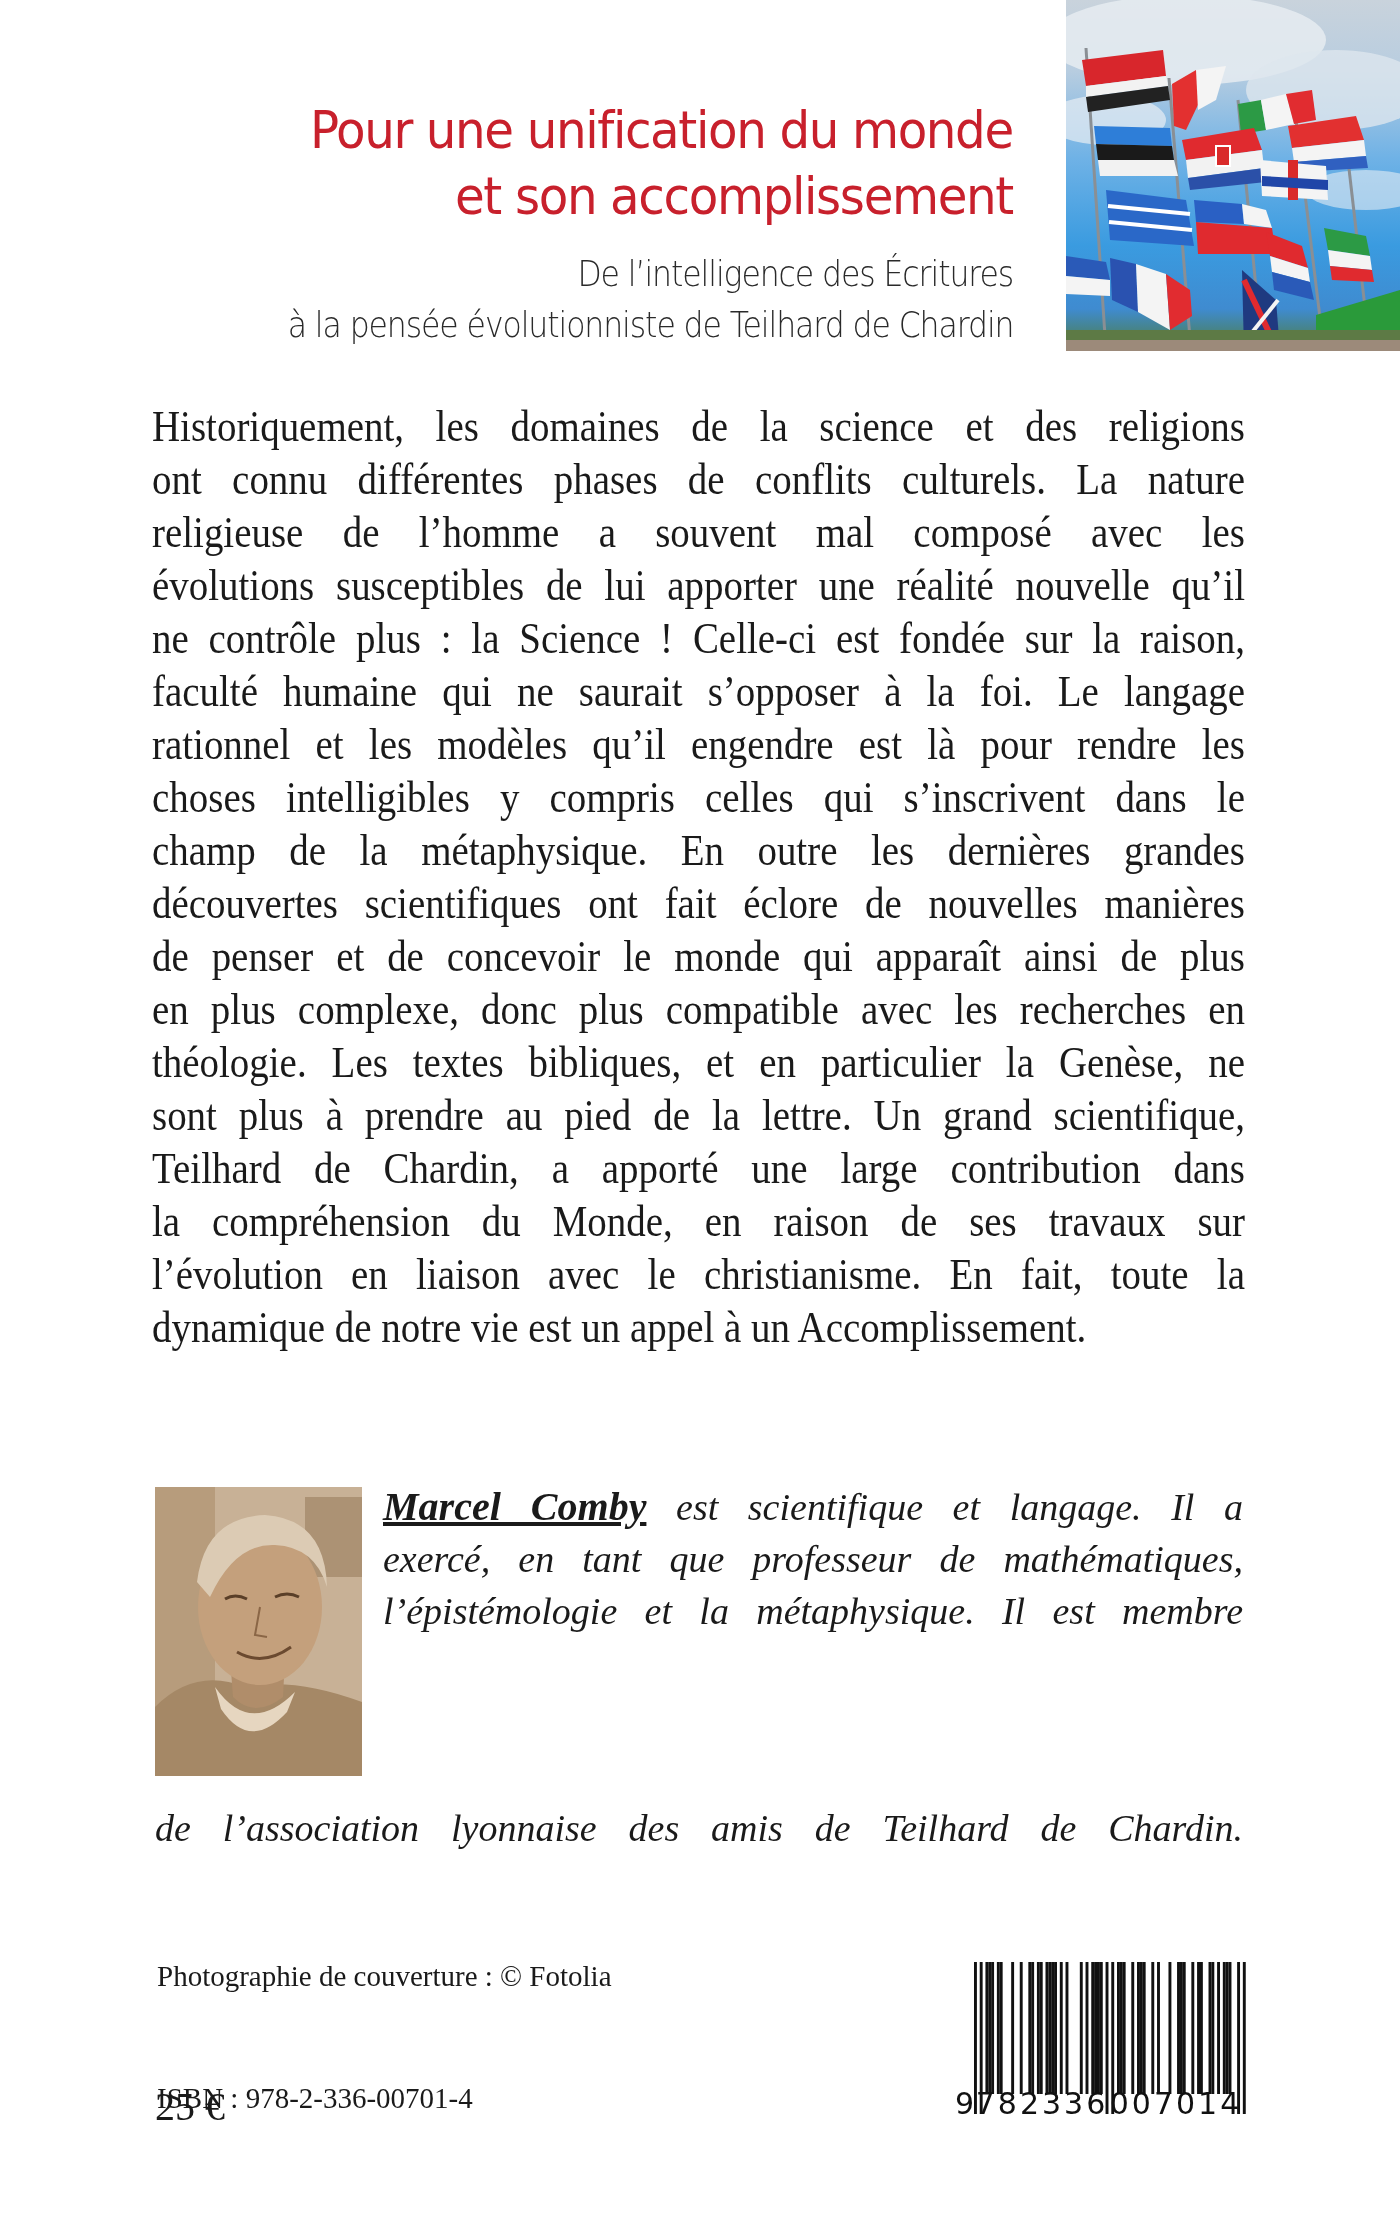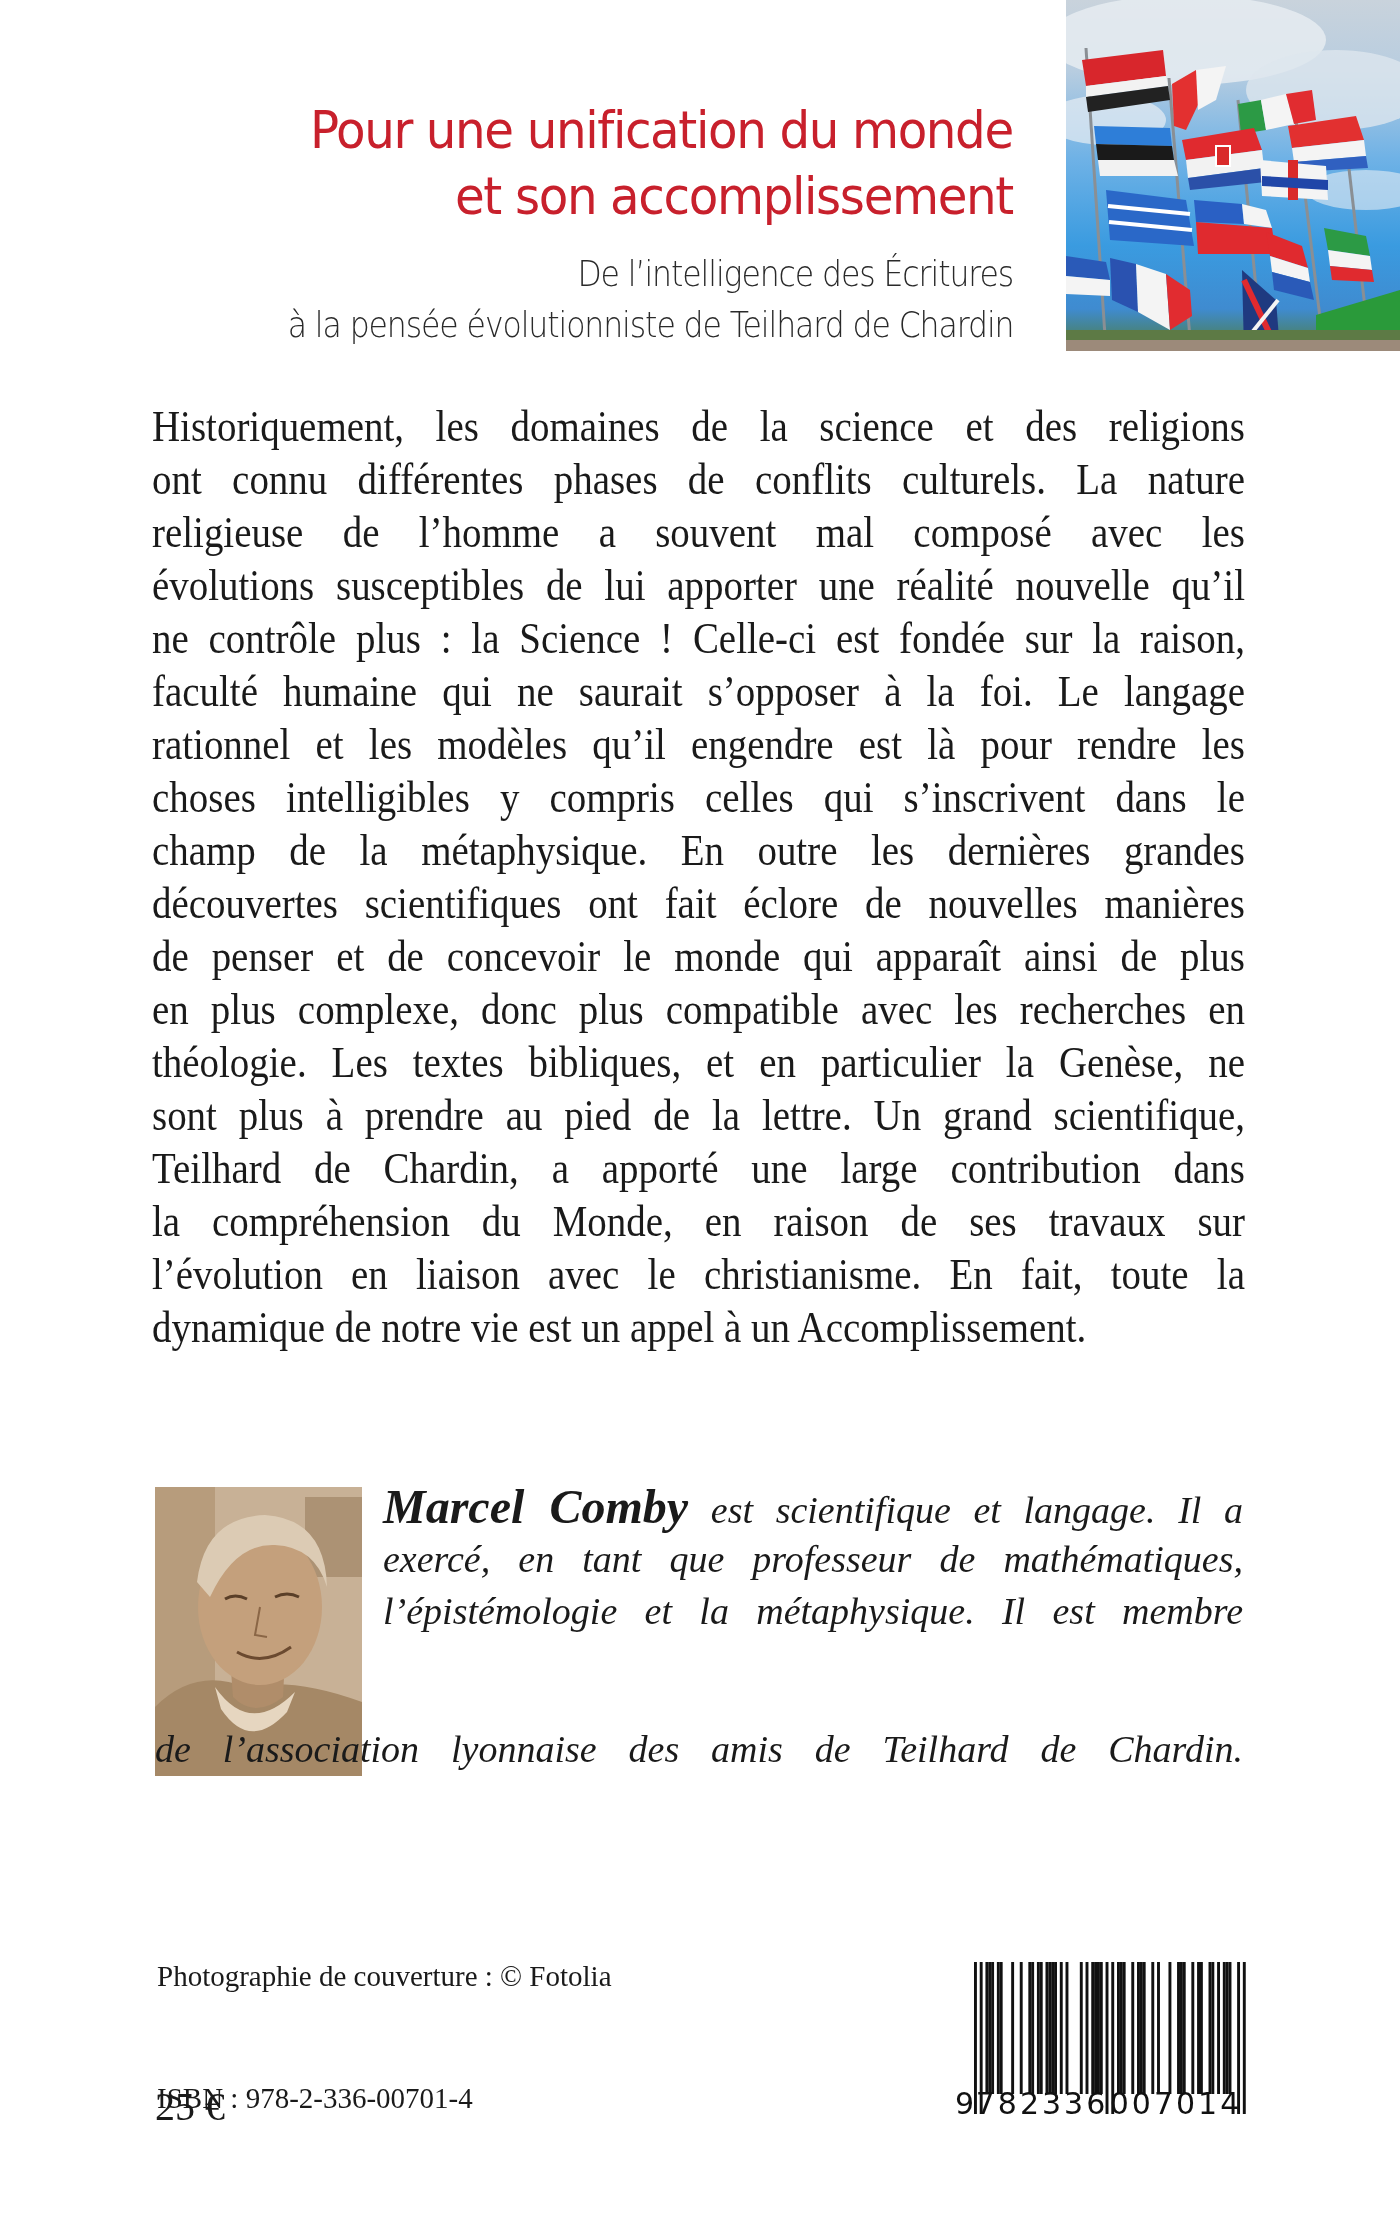--- a/index.html
+++ b/index.html
@@ -47,23 +47,23 @@
       overflow: hidden; background: #b59a7a;
     }
     .author-photo svg { display: block; }
     .author-bio { position: absolute; left: 383px; top: 1481px; width: 860px; }
     .author-line {
       display: block; height: 52px; line-height: 52px;
       font-family: "Liberation Serif", serif; font-style: italic;
       font-size: 38px; color: #1a1a1a; white-space: nowrap;
       text-align: justify; text-align-last: justify;
     }
-    .author-line .author-name { font-weight: bold; font-size: 48px; }
+    .author-line .author-name { font-weight: bold; font-size: 40px; text-decoration: underline; }
     .author-bio-last {
-      position: absolute; left: 155px; top: 1723px; width: 1088px;
+      position: absolute; left: 155px; top: 1802px; width: 1088px;
       font-family: "Liberation Serif", serif; font-style: italic;
       font-size: 38px; color: #1a1a1a; white-space: nowrap;
       text-align: justify; text-align-last: justify; line-height: 52px;
     }
 
     
     .footer-text {
       position: absolute; left: 157px;
       font-family: "Liberation Serif", serif; color: #1a1a1a; white-space: nowrap;
     }

